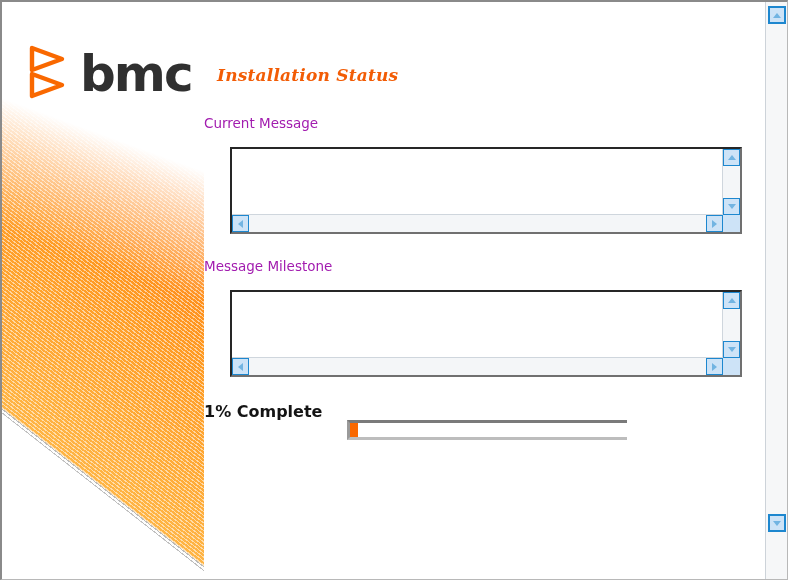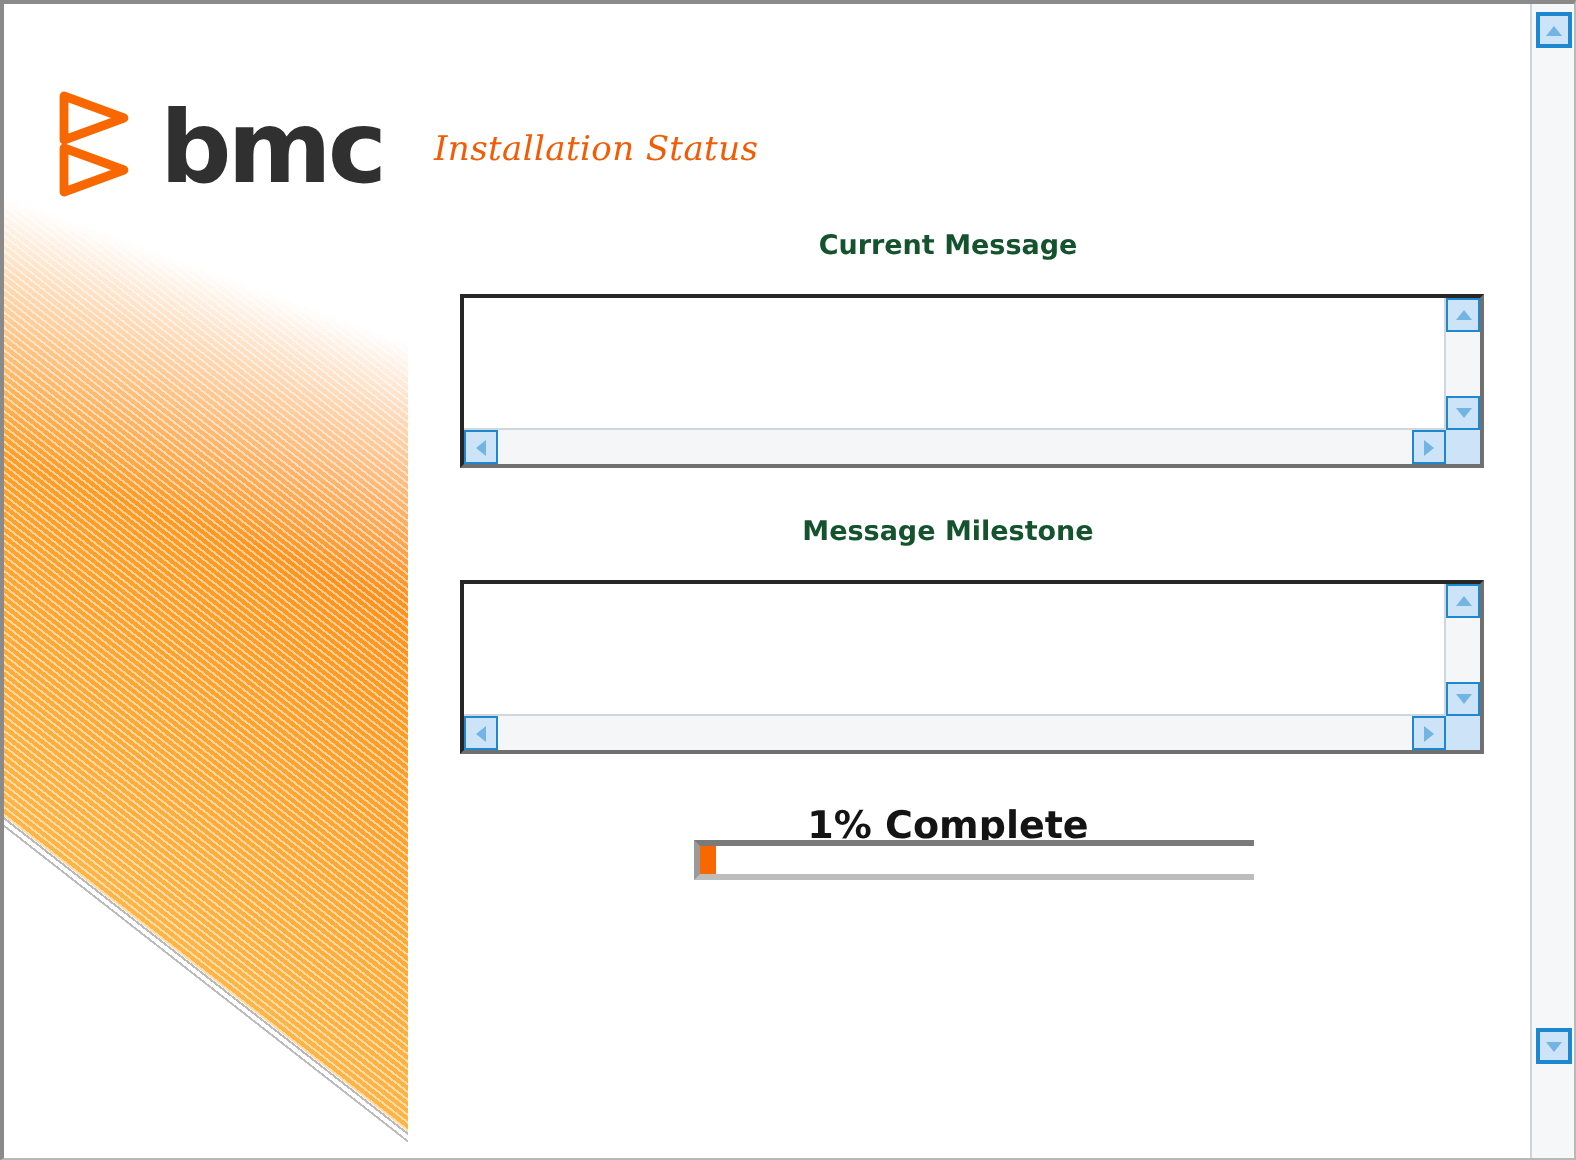--- a/index.html
+++ b/index.html
@@ -133,35 +133,34 @@
     width: 562px;
     height: 578px;
   }
 
   .page-title {
     position: absolute;
     left: 13px;
     top: 63px;
     font-family: "DejaVu Serif", "Liberation Serif", serif;
     font-size: 17px;
-    font-weight: normal;
+    font-weight: bold;
     font-style: italic;
     color: #f25c05;
     letter-spacing: 0.2px;
     white-space: nowrap;
   }
 
   .field-label {
     position: absolute;
     left: 0;
     width: 540px;
-    text-align: center;
     font-size: 13.5px;
-    font-weight: bold;
-    color: #14532d;
+    font-weight: normal;
+    color: #a21caf;
     white-space: nowrap;
   }
   .label-message  { top: 113px; }
   .label-milestone{ top: 256px; }
 
   
   .textarea-box {
     position: absolute;
     left: 26px;
     width: 512px;
@@ -238,22 +237,22 @@
   .tri-down  { border-left: 4px solid transparent; border-right: 4px solid transparent; border-top: 5px solid #72b4e2; }
   .tri-left  { border-top: 4px solid transparent; border-bottom: 4px solid transparent; border-right: 5px solid #72b4e2; }
   .tri-right { border-top: 4px solid transparent; border-bottom: 4px solid transparent; border-left: 5px solid #72b4e2; }
 
   
   .progress-label {
     position: absolute;
     left: 0;
     top: 400px;
     width: 540px;
-    text-align: center;
-    font-size: 19px;
+    text-align: left;
+    font-size: 16px;
     font-weight: bold;
     color: #141414;
     white-space: nowrap;
   }
   .progress-track {
     position: absolute;
     left: 143px;
     top: 418px;
     width: 280px;
     height: 20px;

